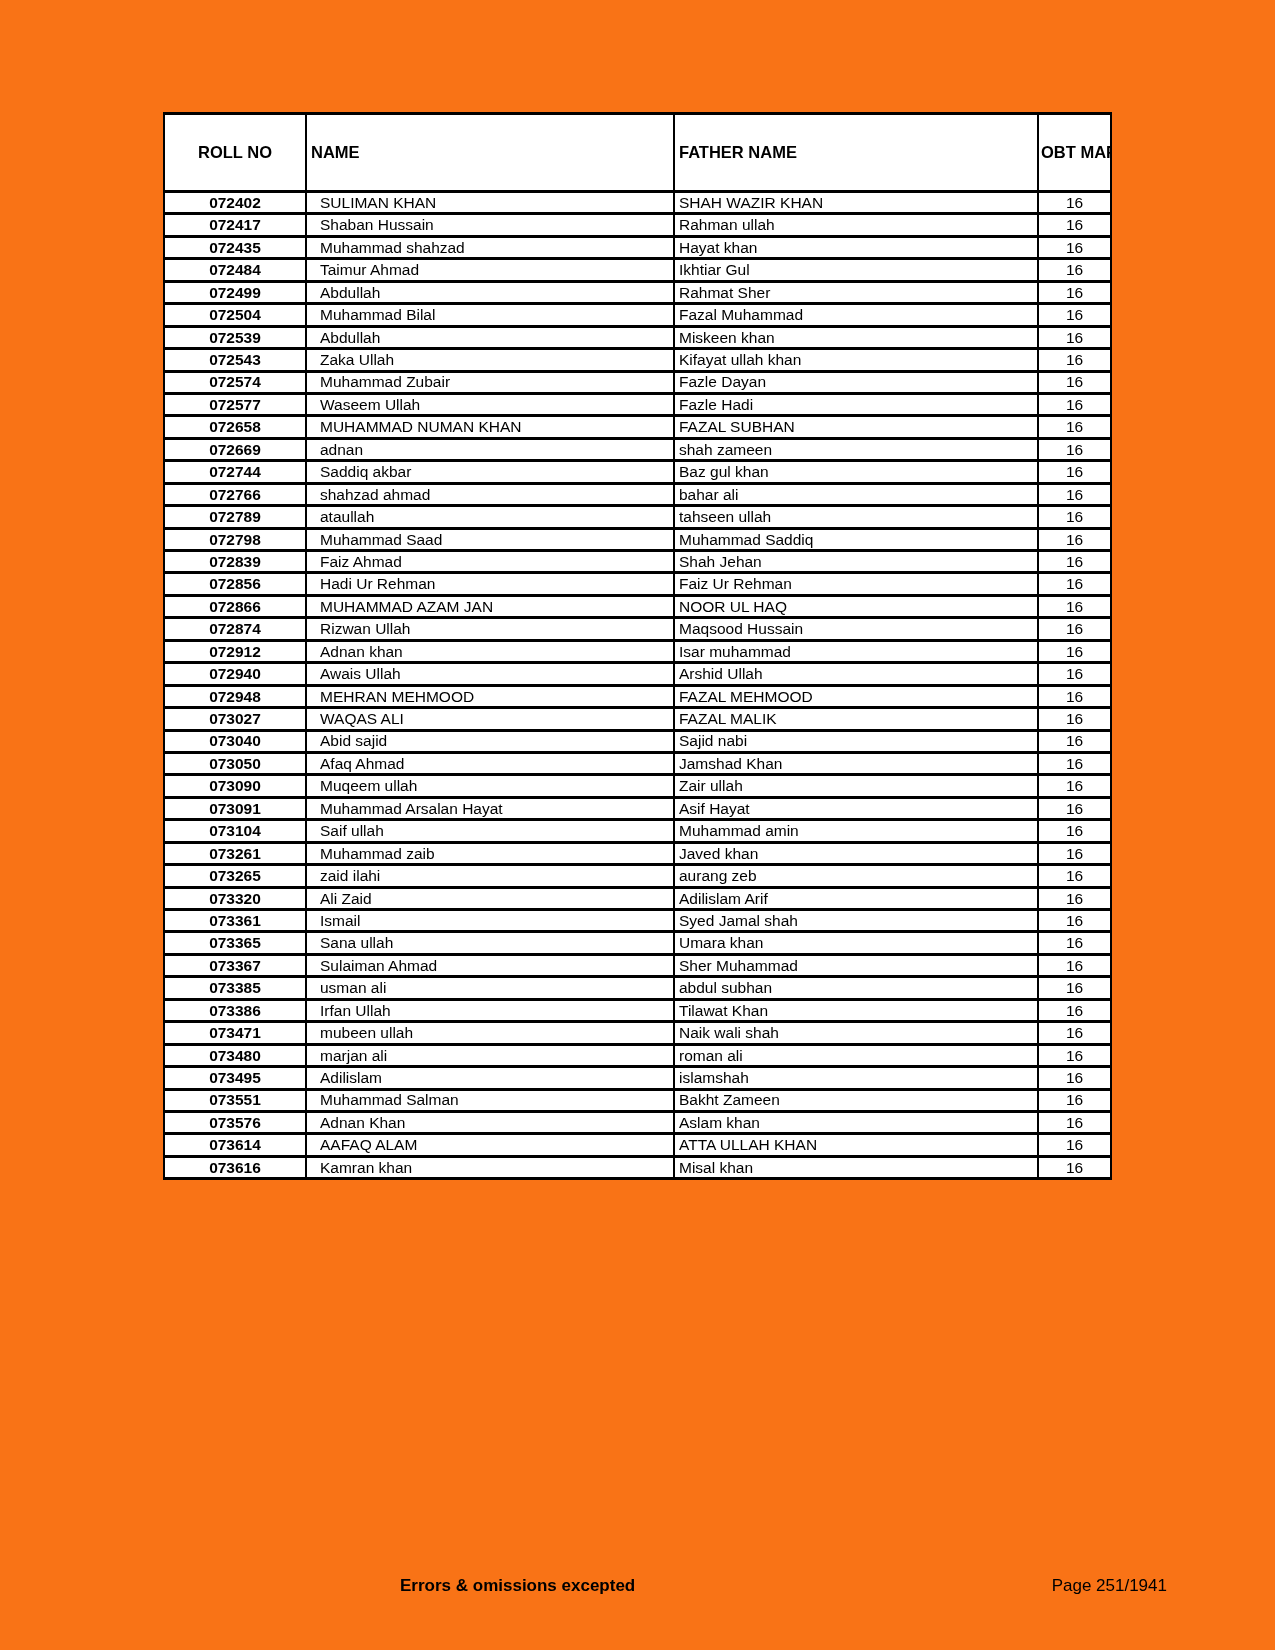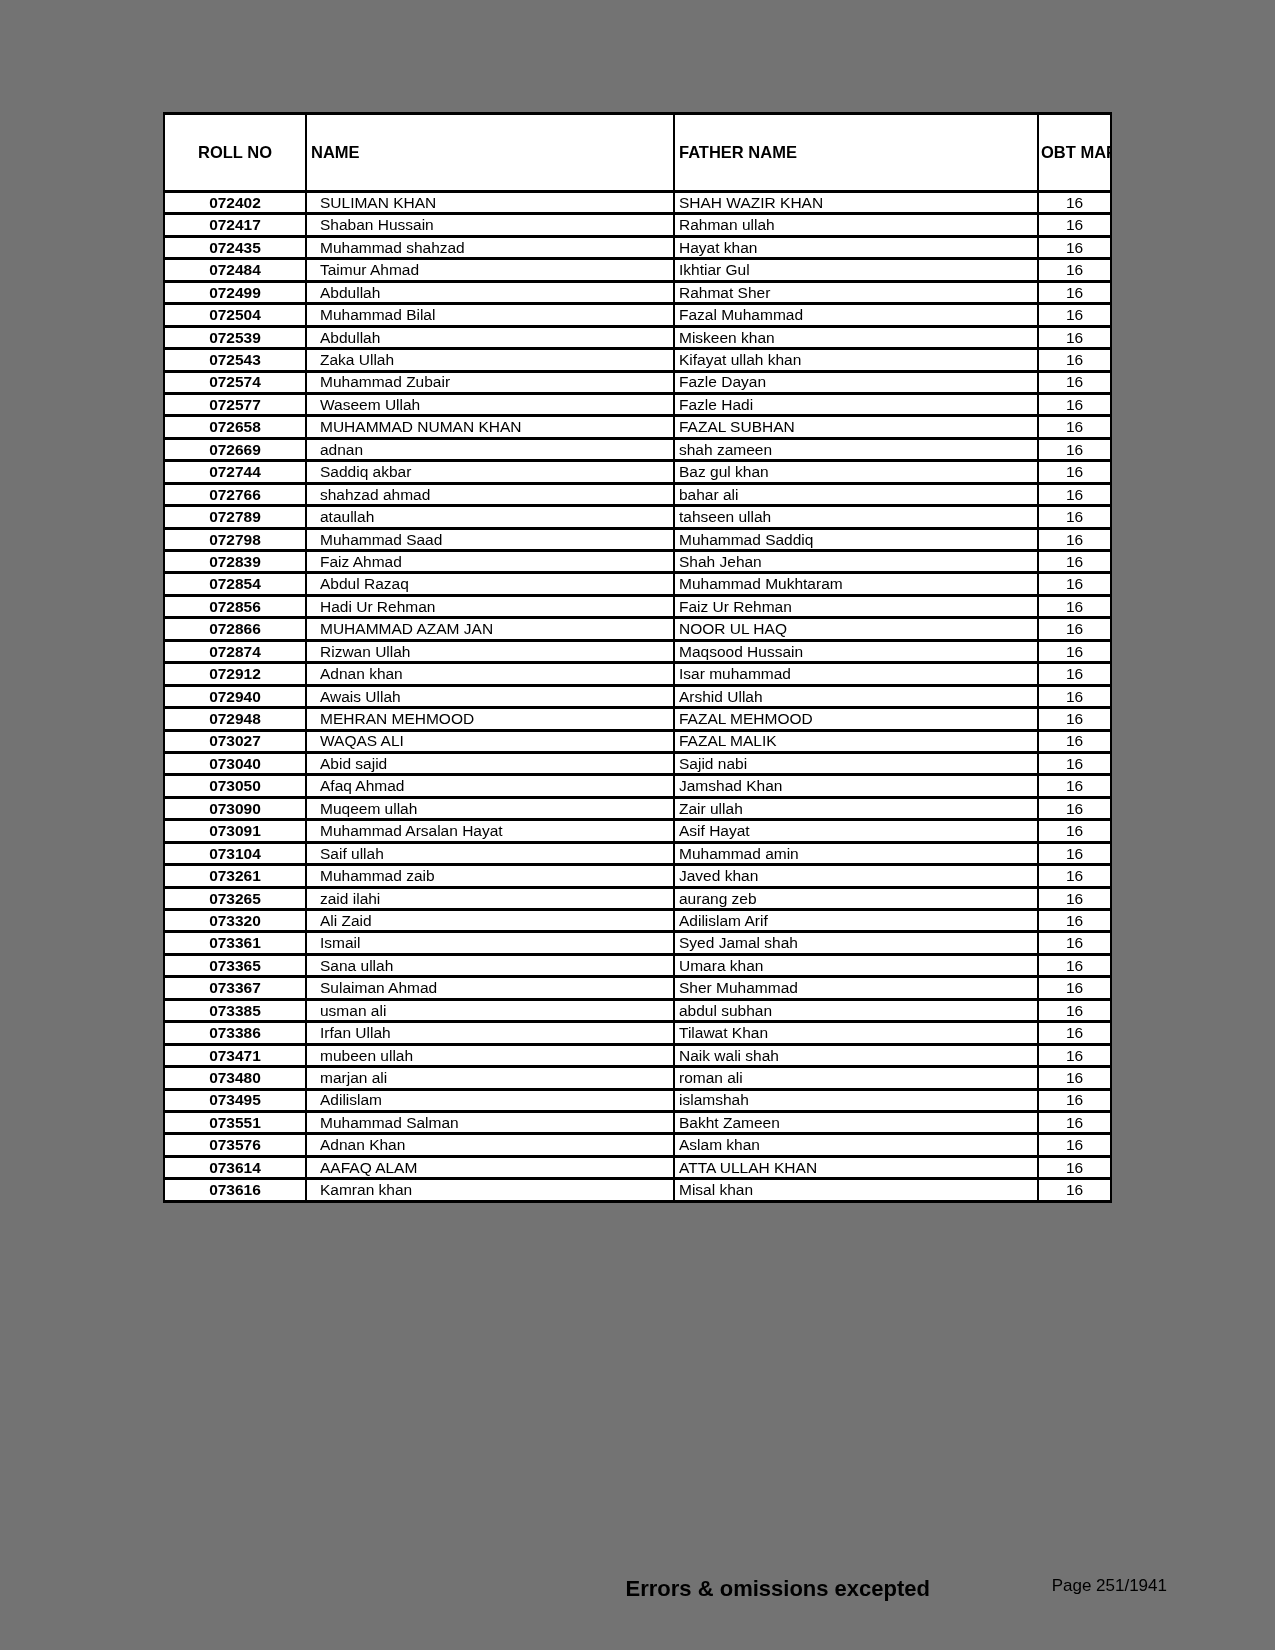--- a/index.html
+++ b/index.html
@@ -12,21 +12,21 @@
     height: 1650px;
     position: relative;
     font-family: "Liberation Sans", sans-serif;
     color: #000000;
   }
   .page {
     position: absolute;
     top: 0; left: 0;
     width: 1275px;
     height: 1650px;
-    background: #737373;
+    background: #f97316;
   }
   table.marks-table {
     position: absolute;
     left: 163px;
     top: 112px;
     width: 947px;
     border-collapse: collapse;
     table-layout: fixed;
     background: #ffffff;
   }
@@ -65,22 +65,22 @@
   td.roll  { text-align: center; font-weight: bold; }
   td.name  { text-align: left; padding-left: 13px; }
   td.father{ text-align: left; padding-left: 4px; }
   td.marks { text-align: center; }
 
   .footer-note {
     position: absolute;
     top: 1576px;
     left: 400px;
     width: 530px;
-    text-align: right;
-    font-size: 22px;
+    text-align: left;
+    font-size: 17px;
     font-weight: bold;
   }
   .footer-page {
     position: absolute;
     top: 1576px;
     right: 108px;
     font-size: 17px;
     font-weight: normal;
   }
 </style>
@@ -202,26 +202,20 @@
         <td class="father">Muhammad Saddiq</td>
         <td class="marks">16</td>
       </tr>
         <tr>
         <td class="roll">072839</td>
         <td class="name">Faiz Ahmad</td>
         <td class="father">Shah Jehan</td>
         <td class="marks">16</td>
       </tr>
         <tr>
-        <td class="roll">072854</td>
-        <td class="name">Abdul Razaq</td>
-        <td class="father">Muhammad Mukhtaram</td>
-        <td class="marks">16</td>
-      </tr>
-        <tr>
         <td class="roll">072856</td>
         <td class="name">Hadi Ur Rehman</td>
         <td class="father">Faiz Ur Rehman</td>
         <td class="marks">16</td>
       </tr>
         <tr>
         <td class="roll">072866</td>
         <td class="name">MUHAMMAD AZAM JAN</td>
         <td class="father">NOOR UL HAQ</td>
         <td class="marks">16</td>

